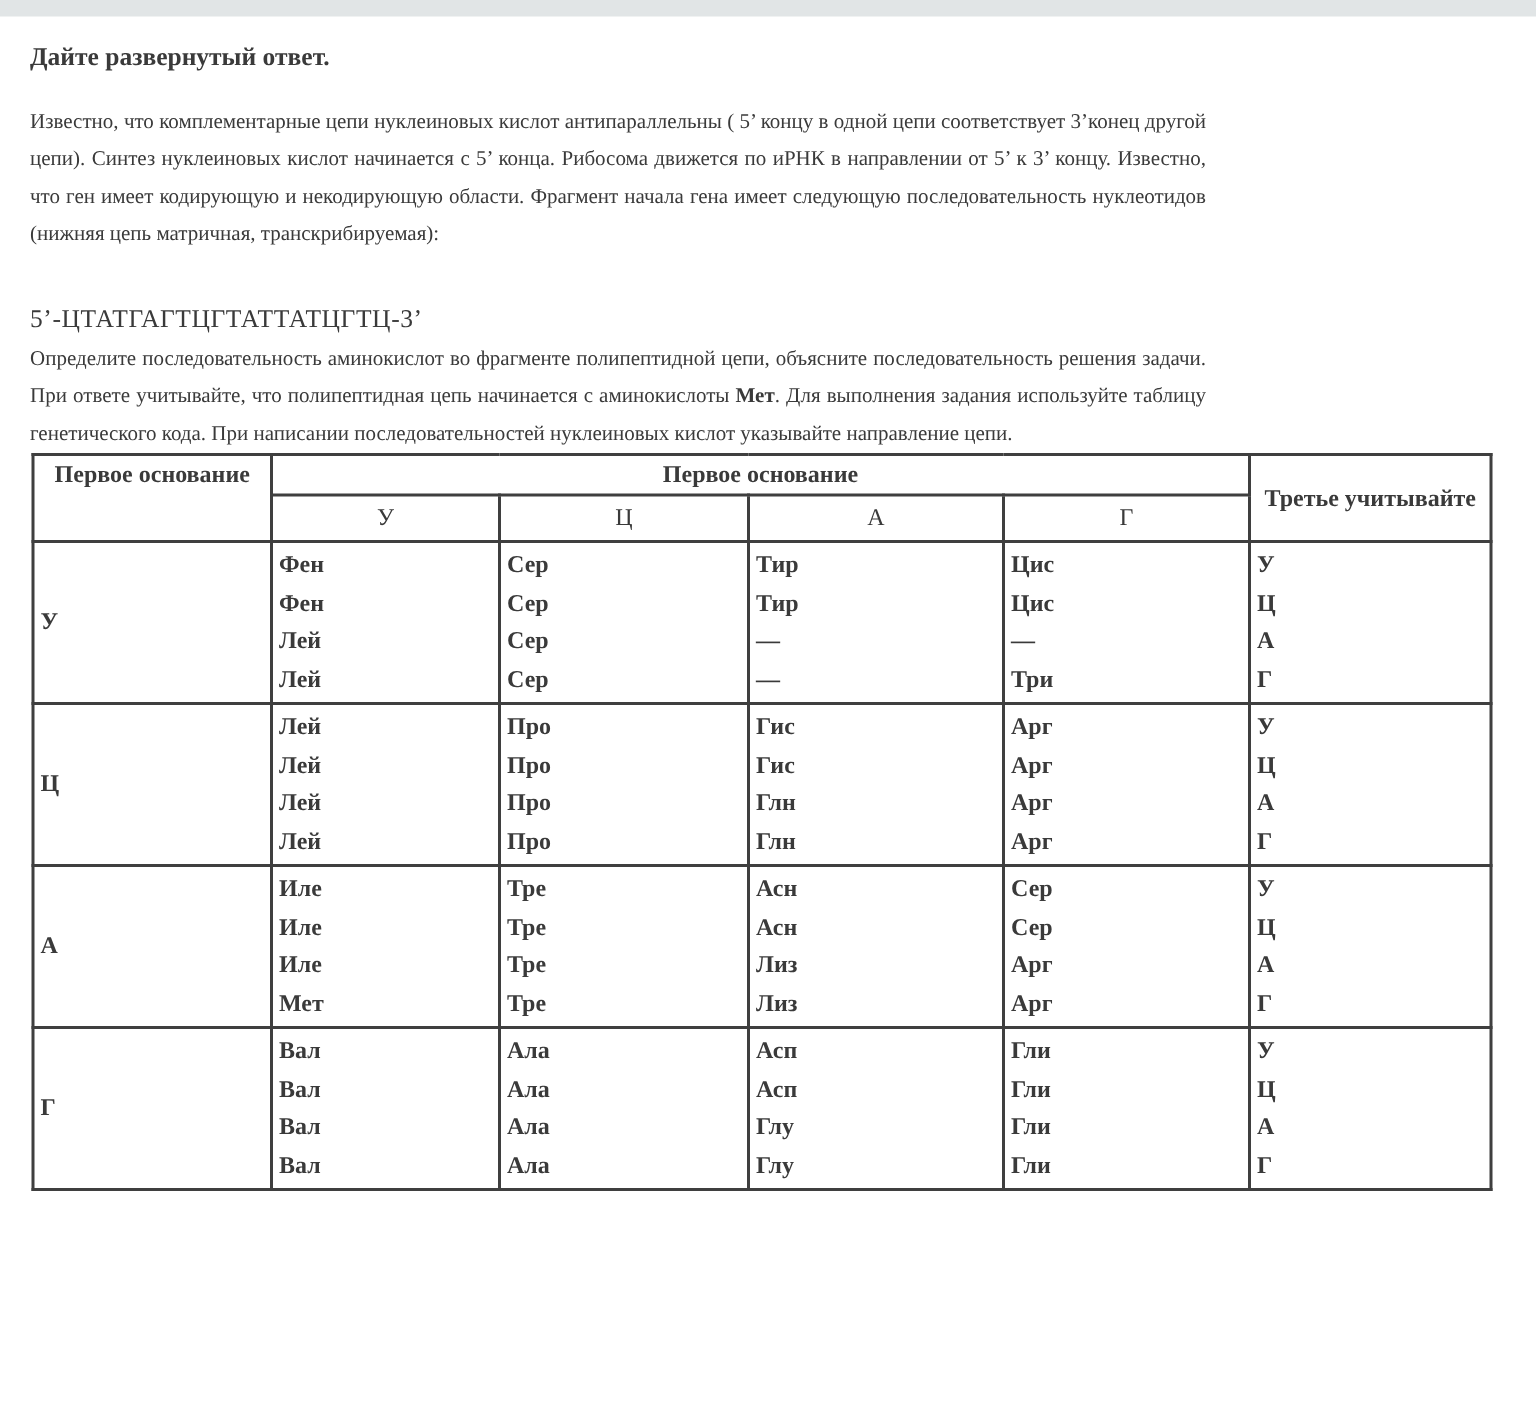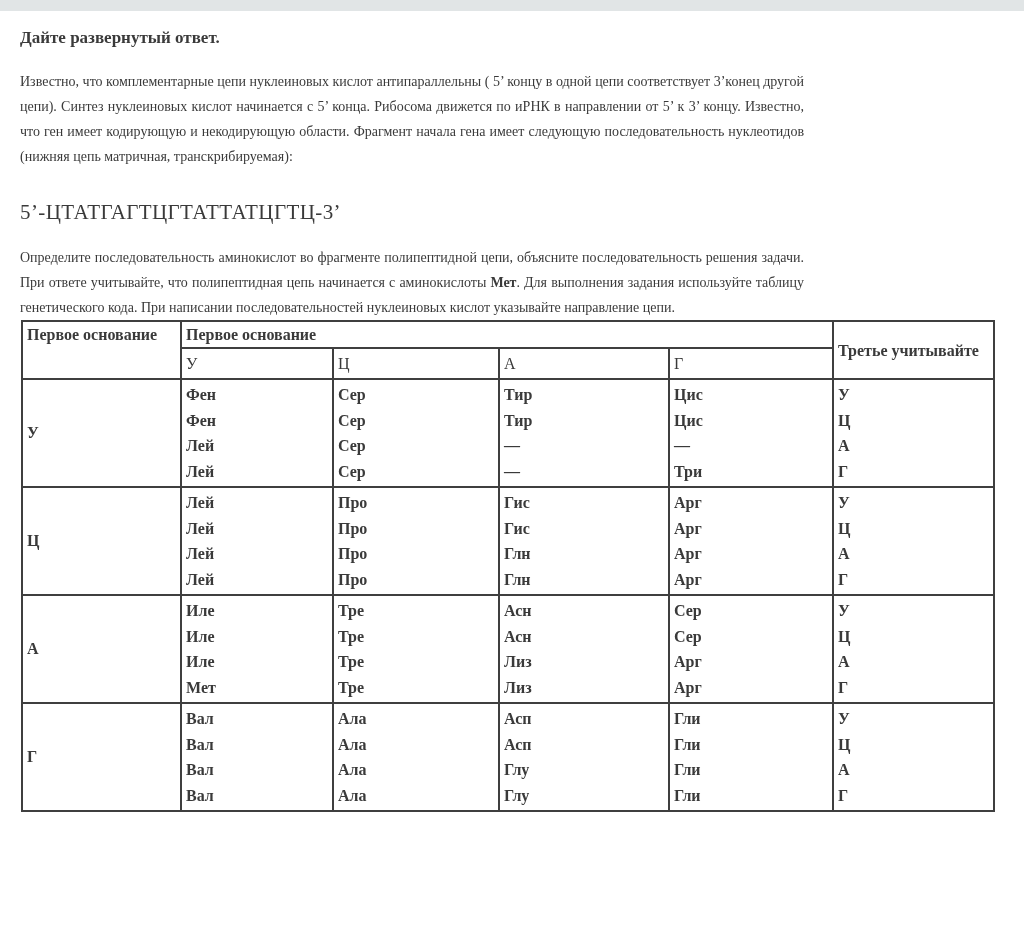--- a/index.html
+++ b/index.html
@@ -25,25 +25,25 @@
     font-weight: bold;
     line-height: 20px;
   }
   .para {
     margin: 0;
     font-size: 14px;
     line-height: 25px;
     text-align: justify;
   }
   .para-1 { margin-top: 21px; }
-  .para-2 { margin-top: 18px; }
+  .para-2 { }
   .bold-inline { font-weight: bold; }
   .sequences {
     margin-top: 29px;
-    font-size: 21px;
+    font-size: 17px;
     line-height: 29px;
     letter-spacing: 0.4px;
   }
   .seq-line { margin: 0; }
   .table-caption {
     margin: 17px 0 8px 0;
     font-size: 16.5px;
     font-weight: bold;
     line-height: 19px;
   }
@@ -54,21 +54,21 @@
     margin: 0 0 10px 1px;
   }
   table.gcode th, table.gcode td {
     border: 2px solid #3f3f3f;
     font-size: 16px;
     padding: 2px 4px 2px 4px;
     text-align: left;
     overflow: hidden;
     font-weight: bold;
   }
-  table.gcode th { font-weight: bold; line-height: 21px; }
+  table.gcode th { font-weight: bold; line-height: 21px; text-align: center; }
   tr.subhead-row th { font-weight: normal; line-height: 18px; vertical-align: middle; }
   th.first-base-h { vertical-align: top; }
   th.third-base-h { vertical-align: middle; }
   tr.head-row-1 { height: 24px; }
   tr.subhead-row { height: 31px; }
   tr.body-row { height: 103px; }
   td.amino-cell, td.third-cell {
     vertical-align: top;
     white-space: pre-line;
     line-height: 25.5px;

